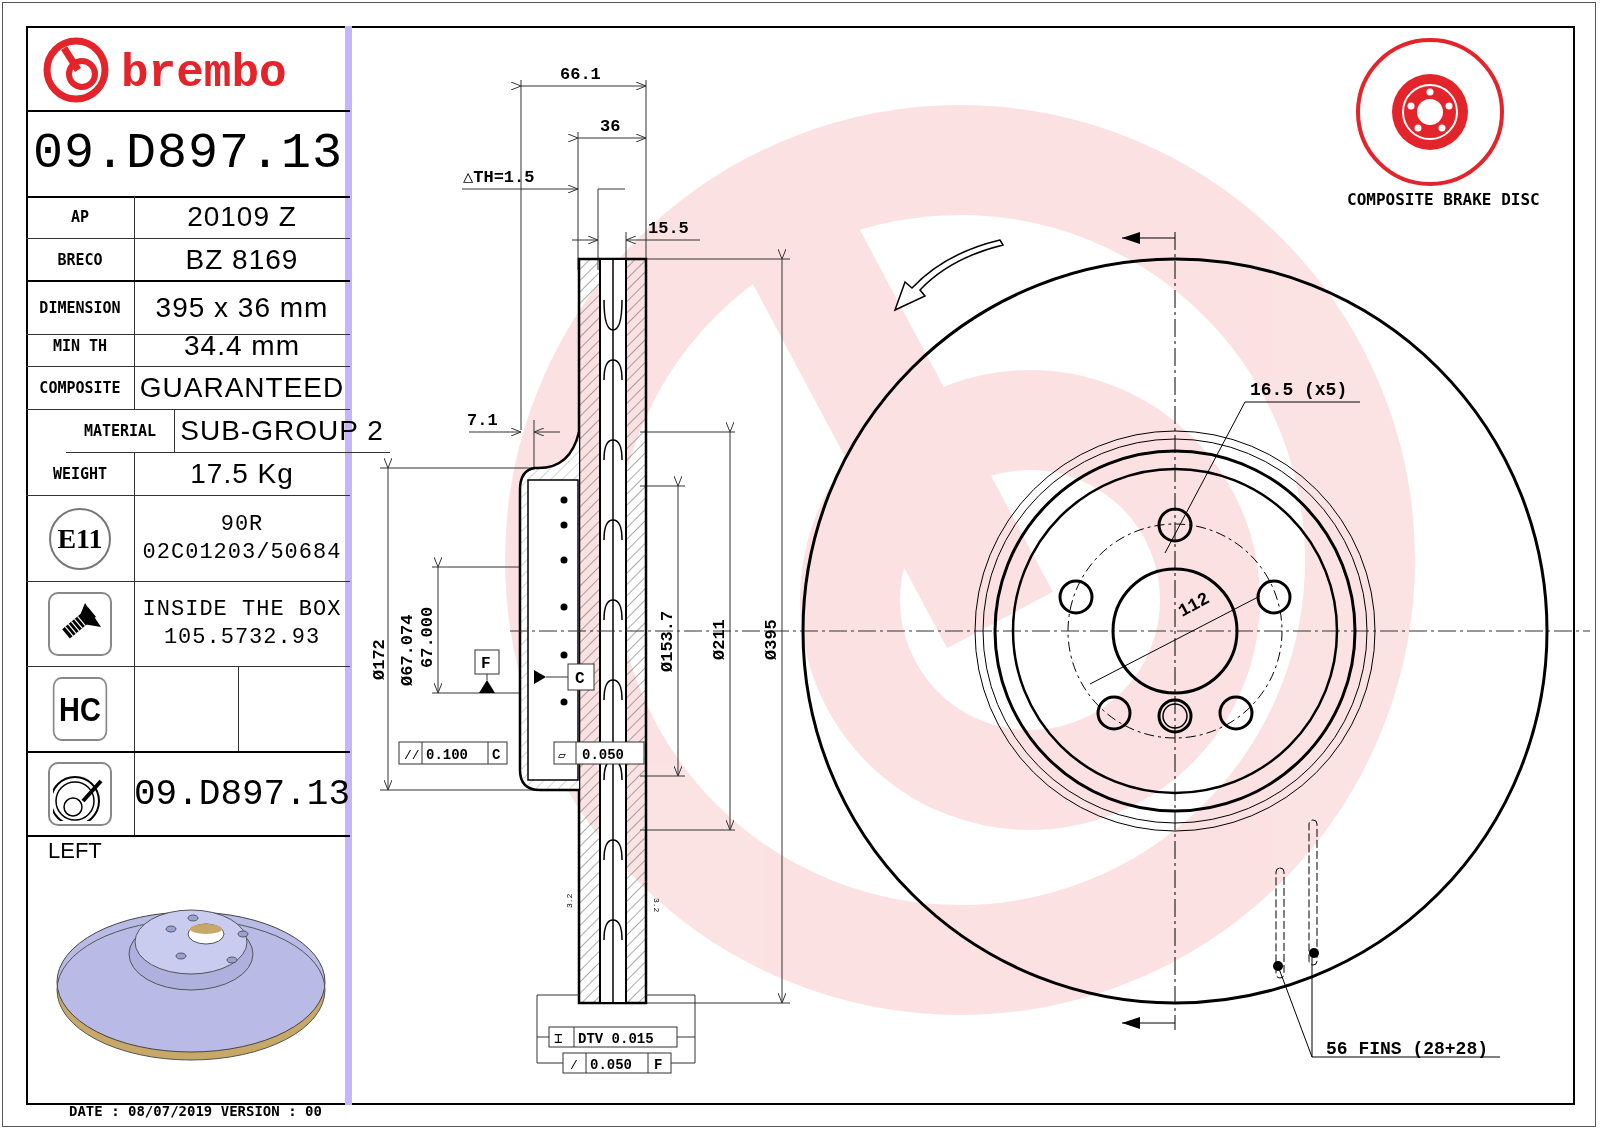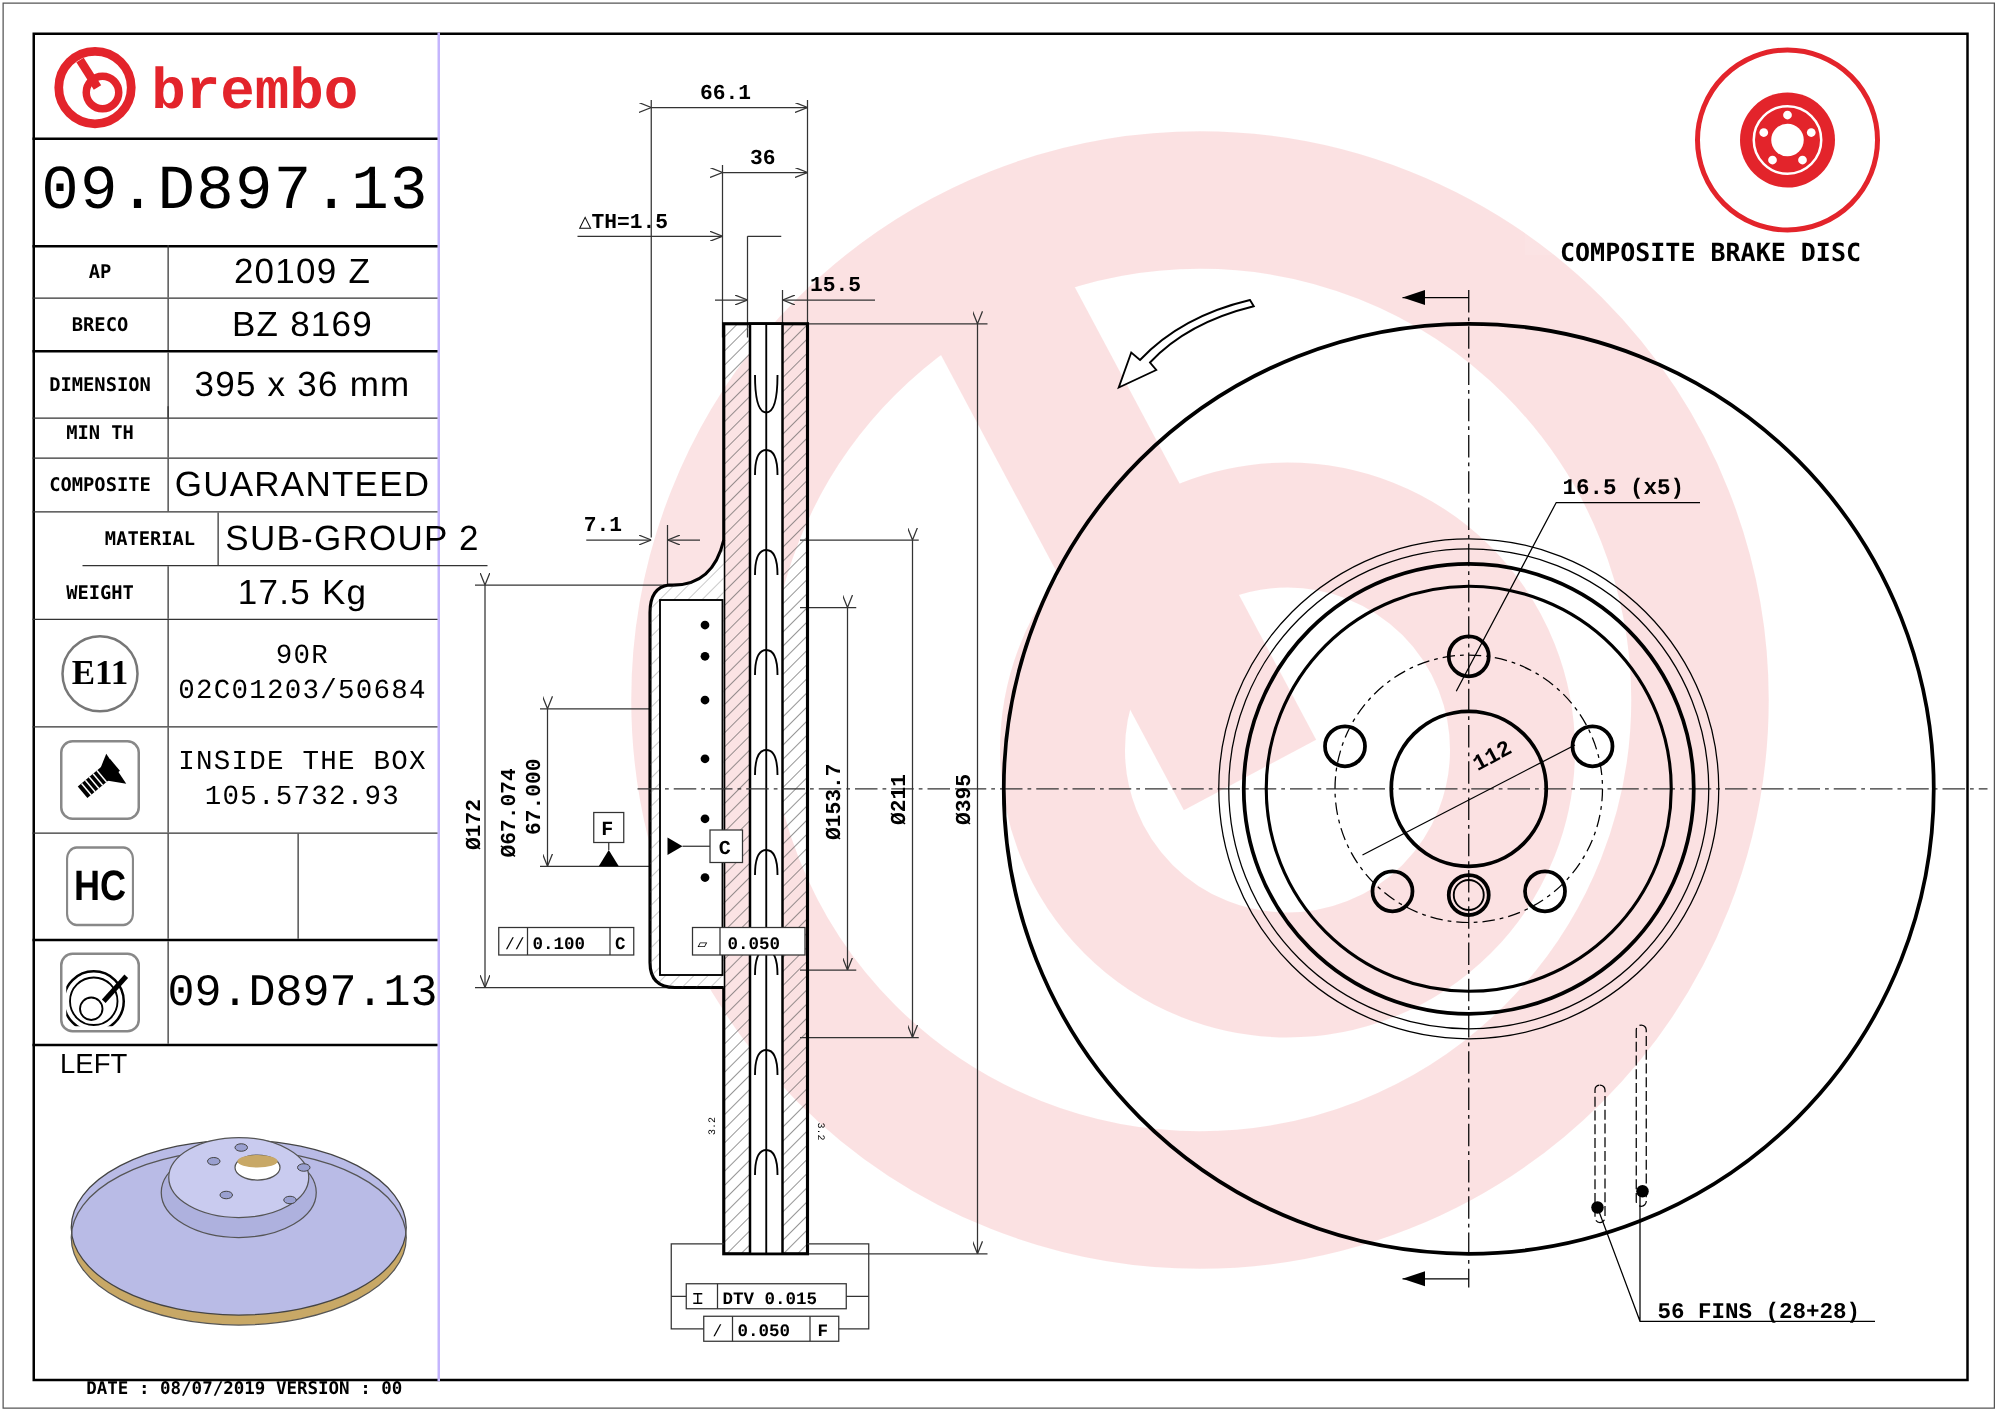--- a/index.html
+++ b/index.html
@@ -1,19 +1,19 @@
 <!DOCTYPE html>
 <html><head>
 <meta charset="utf-8">
 <style>
   html, body { margin:0; padding:0; background:#fff; }
   body { width:1600px; height:1131px; position:relative; overflow:hidden; font-family:"Liberation Mono", "DejaVu Sans Mono", monospace; color:#000; }
   .page-border { position:absolute; left:2px; top:2px; width:1594px; height:1125px; border:1px solid #555; box-sizing:border-box; }
   .frame { position:absolute; left:26px; top:26px; width:1549px; height:1079px; border:2px solid #000; box-sizing:border-box; }
-  .left-panel { position:absolute; left:26px; top:26px; width:326px; height:1079px; border-right:2px solid #c4b5fd; box-sizing:border-box; }
+  .left-panel { position:absolute; left:26px; top:26px; width:326px; height:1079px; border-right:7px solid #c4b5fd; box-sizing:border-box; }
   .row { position:absolute; left:0; width:324px; border-bottom:1px solid #333; box-sizing:border-box; }
   .thick { border-bottom:2px solid #000; }
   .lbl { position:absolute; left:0; width:108px; height:100%; border-right:1px solid #333; display:flex; align-items:center; justify-content:center; font-family:"DejaVu Sans Mono", monospace; font-weight:bold; font-size:15px; }
   .val { position:absolute; left:108px; right:0; height:100%; display:flex; align-items:center; justify-content:center; font-family:"Liberation Sans", sans-serif; font-size:28px; letter-spacing:1px; }
   .val.two { flex-direction:column; line-height:28px; font-family:"Liberation Mono", monospace; font-size:22px; }
   .brand { position:absolute; left:0; top:0; width:324px; height:84px; border-bottom:2px solid #000; }
   .partno { position:absolute; left:0; top:84px; width:324px; height:86px; border-bottom:2px solid #000; display:flex; align-items:center; justify-content:center; font-family:"Liberation Mono", monospace; font-size:50px; letter-spacing:1px; }
   .txt { position:absolute; font-family:"Liberation Sans", sans-serif; font-size:17px; white-space:nowrap; }
   .mono { font-family:"Liberation Mono", monospace; }
   .footer { position:absolute; left:50px; top:1103px; font-family:"DejaVu Sans Mono", monospace; font-weight:bold; font-size:14px;padding-left:19px; }
@@ -52,20 +52,21 @@
   <div class="row thick" style="top:213px;height:43px;">
     <div class="lbl">BRECO</div>
     <div class="val">BZ 8169</div>
   </div>
   <div class="row" style="top:256px;height:53px;">
     <div class="lbl">DIMENSION</div>
     <div class="val">395 x 36 mm</div>
   </div>
   <div class="row" style="top:299px;height:42px;">
     <div class="lbl">MIN TH</div>
+    <div class="val">34.4 mm</div>
   </div>
   <div class="row" style="top:341px;height:43px;">
     <div class="lbl">COMPOSITE</div>
     <div class="val">GUARANTEED</div>
   </div>
   <div class="row" style="top:384px;height:43px;margin-left:40px;">
     <div class="lbl">MATERIAL</div>
     <div class="val">SUB-GROUP 2</div>
   </div>
   <div class="row" style="top:427px;height:43px;">
@@ -155,21 +156,21 @@
   <circle cx="80" cy="80" r="27" fill="none" stroke="#fff" stroke-width="2"></circle>
   <circle cx="80" cy="80" r="13" fill="#fff"></circle>
   <g fill="#fff">
     <circle cx="80" cy="60" r="3.5"></circle>
       <circle cx="99" cy="74" r="3.5"></circle>
       <circle cx="92" cy="96" r="3.5"></circle>
     <circle cx="68" cy="96" r="3.5"></circle>
       <circle cx="61" cy="74" r="3.5"></circle>
   </g>
 </svg>
-<div class="txt mono" style="left:1248px;top:190px;font-size:20px;font-weight:bold;font-family:'DejaVu Sans Mono',monospace;">COMPOSITE BRAKE DISC</div>
+<div class="txt mono" style="left:1347px;top:190px;font-size:16px;font-weight:bold;font-family:'DejaVu Sans Mono',monospace;">COMPOSITE BRAKE DISC</div>
 
 <svg style="position:absolute;left:0;top:0" width="1600" height="1131">
   <defs>
     <pattern id="hatch" width="8" height="8" patternUnits="userSpaceOnUse" patternTransform="rotate(45)">
       <line x1="0" y1="0" x2="0" y2="8" stroke="#555" stroke-width="1"></line>
     </pattern>
     <marker id="arr" markerWidth="10" markerHeight="8" refX="10" refY="4" orient="auto">
         <path d="M0,0 L10,4 L0,8" fill="none" stroke="#333" stroke-width="1"></path>
       </marker>
   </defs>

